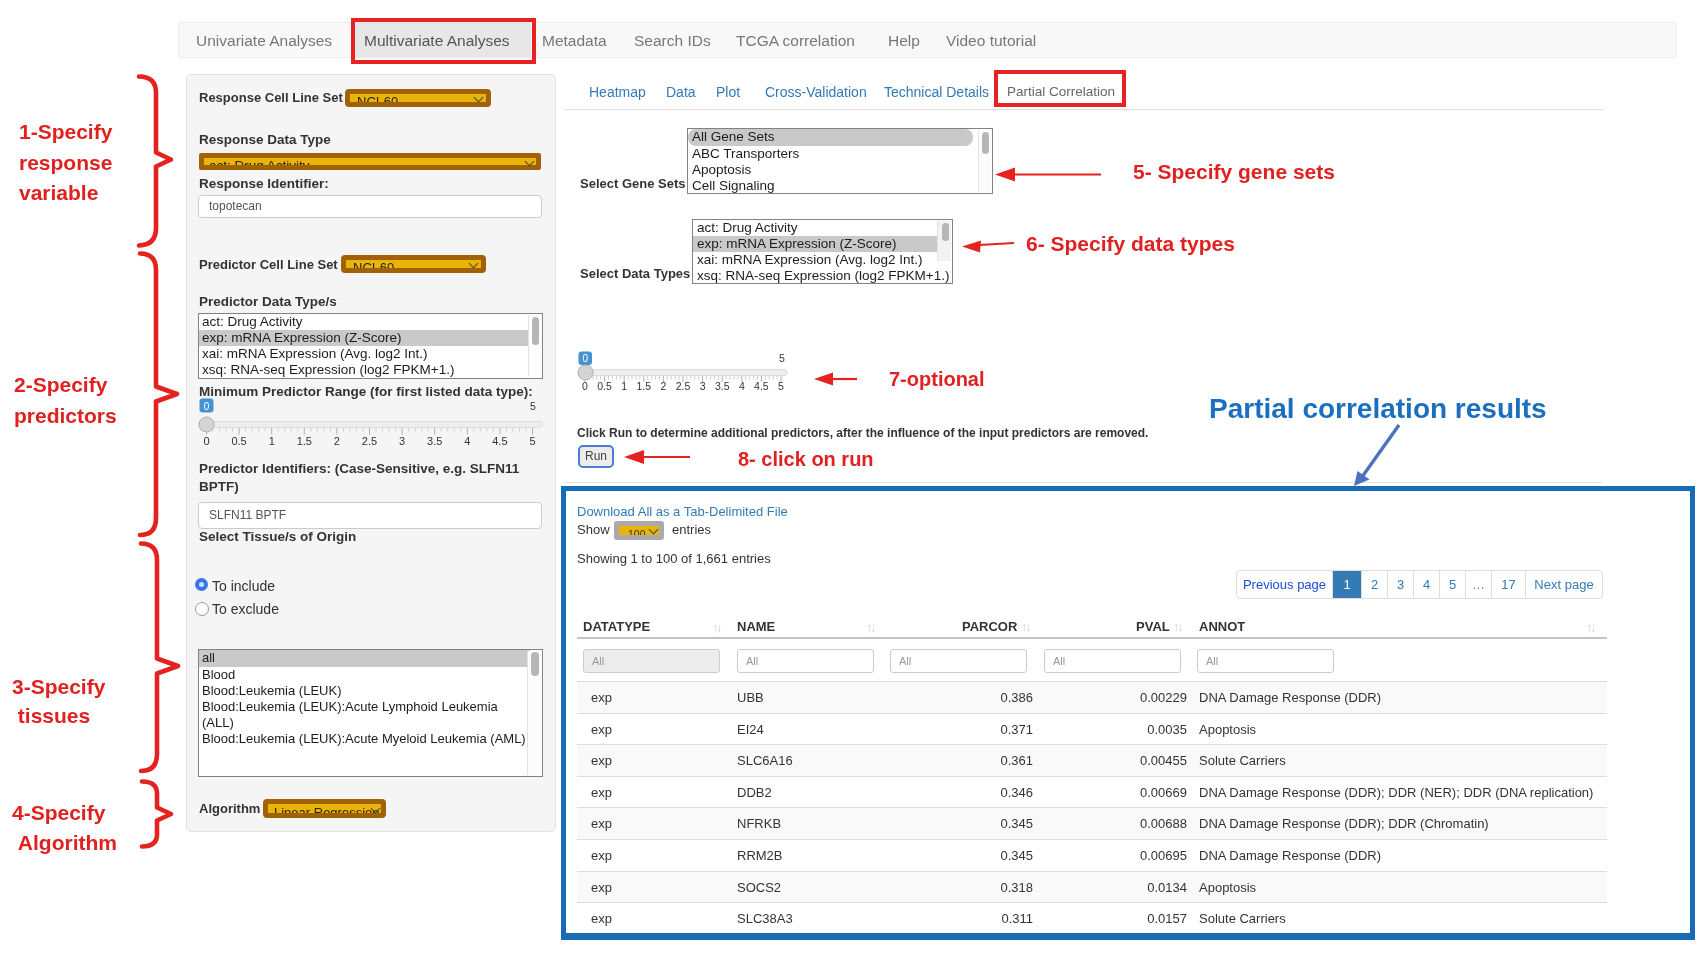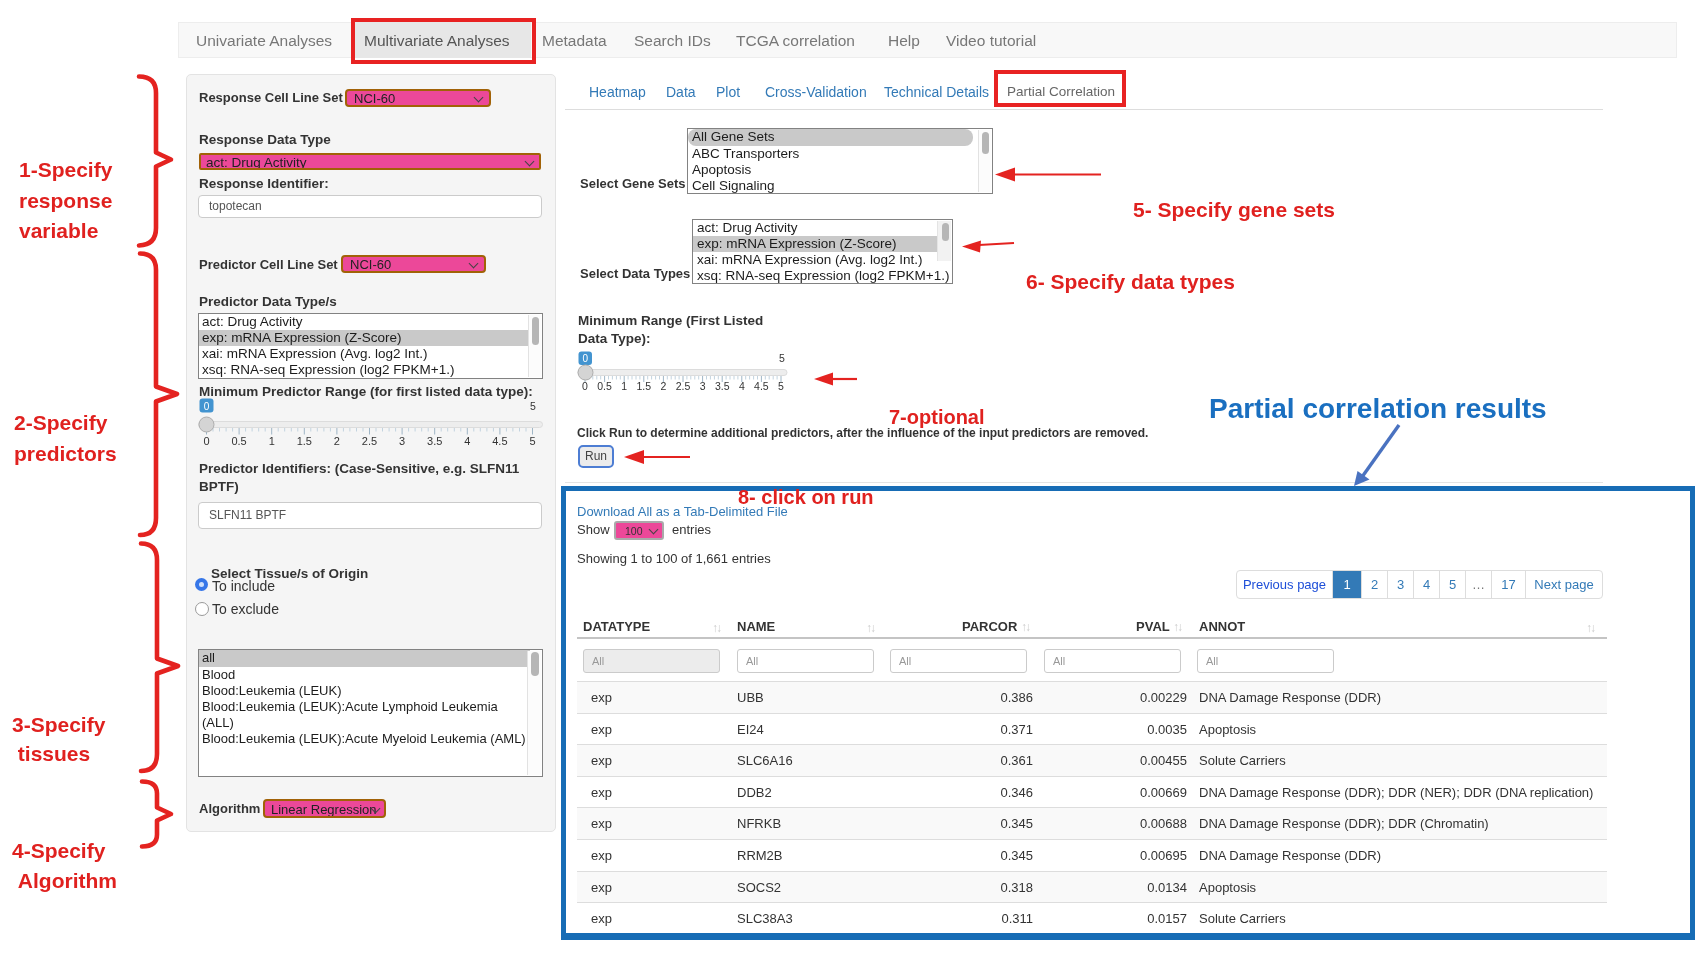--- a/index.html
+++ b/index.html
@@ -1,25 +1,25 @@
 <!DOCTYPE html>
 <html><head>
 <meta charset="utf-8">
 <style>
   html,body{margin:0;padding:0;background:#fff;}
   #page{position:relative;width:1700px;height:956px;overflow:hidden;background:#fff;
         font-family:"Liberation Sans",sans-serif;color:#333;}
   .abs{position:absolute;}
   .lbl{position:absolute;font-weight:bold;font-size:13.5px;color:#333;line-height:18px;white-space:nowrap;}
   .txt{position:absolute;font-size:14px;color:#333;white-space:nowrap;}
-  .sel{position:absolute;background:#ec4899;border:2px solid #a16207;box-sizing:border-box;
+  .sel{position:absolute;background:#eab308;border:5px solid #a16207;box-sizing:border-box;
        font-size:13px;color:#222;white-space:nowrap;overflow:hidden;}
   .chev{position:absolute;width:6px;height:6px;border-right:1.8px solid #444;border-bottom:1.8px solid #444;
         transform:rotate(45deg);}
-  .red{position:absolute;color:#e0211f;font-weight:bold;white-space:nowrap;margin-top:38px;}
+  .red{position:absolute;color:#e0211f;font-weight:bold;white-space:nowrap;}
   .listbox{position:absolute;background:#fff;border:1px solid #828282;box-sizing:border-box;overflow:hidden;}
   .li{white-space:nowrap;overflow:hidden;color:#1c1c1c;}
   .sbtrack{position:absolute;top:1px;bottom:1px;background:#fcfcfc;border-left:1px solid #e2e2e2;}
   .sbthumb{position:absolute;background:#b6b6b6;border-radius:5px;}
   .input{position:absolute;background:#fff;border:1px solid #cbcbcb;border-radius:4px;box-sizing:border-box;
          font-size:12px;color:#555;}
   .sorticon{color:#ccc;font-size:12px;letter-spacing:-2px;font-weight:normal;}
   .trow{width:1030px;height:31.6px;line-height:31.6px;border-top:1px solid #ddd;box-sizing:border-box;white-space:nowrap;}
   .trow span{position:absolute;}
   .c1{left:14px;}
@@ -70,21 +70,21 @@
     <div class="sbthumb" style="right:3px;top:3px;width:7px;height:28px;"></div>
   </div>
 
   <div class="lbl" style="left:199px;top:383px;">Minimum Predictor Range (for first listed data type):</div>
 
   <div class="abs" id="slider1"></div>
 
   <div class="lbl" style="left:199px;top:460px;">Predictor Identifiers: (Case-Sensitive, e.g. SLFN11<br>BPTF)</div>
   <div class="input" style="left:198px;top:502px;width:344px;height:27px;line-height:25px;padding-left:10px;">SLFN11 BPTF</div>
 
-  <div class="lbl" style="left:199px;top:565px;margin-left:12px;">Select Tissue/s of Origin</div>
+  <div class="lbl" style="left:199px;top:528px;">Select Tissue/s of Origin</div>
   <div class="abs" style="left:195px;top:578px;width:13px;height:13px;border-radius:50%;background:#3676e8;"></div>
   <div class="abs" style="left:199px;top:582px;width:5px;height:5px;border-radius:50%;background:#cfe0fb;"></div>
   <div class="txt" style="left:212px;top:578px;">To include</div>
   <div class="abs" style="left:195px;top:602px;width:12px;height:12px;border-radius:50%;background:#fff;border:1px solid #9a9a9a;"></div>
   <div class="txt" style="left:212px;top:601px;">To exclude</div>
 
   <div class="listbox" style="left:198px;top:649px;width:345px;height:128px;font-size:13px;">
     <div class="li" style="height:17px;line-height:16px;padding-left:3px;background:#c9c9c9;width:328px;">all</div>
     <div class="li" style="height:16px;line-height:16px;padding-left:3px;">Blood</div>
     <div class="li" style="height:16px;line-height:16px;padding-left:3px;">Blood:Leukemia (LEUK)</div>
@@ -123,21 +123,20 @@
   <div class="lbl" style="left:580px;top:265px;font-size:13px;">Select Data Types</div>
   <div class="listbox" style="left:692px;top:219px;width:261px;height:65px;font-size:13.5px;">
     <div class="li" style="height:16px;line-height:16px;padding-left:4px;">act: Drug Activity</div>
     <div class="li" style="height:16px;line-height:16px;padding-left:4px;background:#c9c9c9;width:241px;">exp: mRNA Expression (Z-Score)</div>
     <div class="li" style="height:16px;line-height:16px;padding-left:4px;">xai: mRNA Expression (Avg. log2 Int.)</div>
     <div class="li" style="height:16px;line-height:16px;padding-left:4px;">xsq: RNA-seq Expression (log2 FPKM+1.)</div>
     <div class="abs" style="right:1px;top:1px;width:13px;height:40px;background:#f2f2f2;border-left:1px solid #e4e4e4;"></div>
     <div class="sbthumb" style="right:3.5px;top:3px;width:7px;height:18px;"></div>
   </div>
 
-  <div class="lbl" style="left:578px;top:312px;">Minimum Range (First Listed<br>Data Type):</div>
   <div class="abs" id="slider2"></div>
 
   <div class="lbl" style="left:577px;top:424px;font-size:12px;">Click Run to determine additional predictors, after the influence of the input predictors are removed.</div>
   <div class="abs" style="left:578px;top:445px;width:36px;height:23px;background:#ececec;border:2px solid #4d7dd3;border-radius:5px;box-sizing:border-box;font-size:12px;color:#444;text-align:center;line-height:19px;">Run</div>
 
   <div class="abs" style="left:565px;top:482px;width:1038px;height:1px;background:#e4e4e4;"></div>
 
   <div class="abs" id="bluebox" style="left:561px;top:486px;width:1134px;height:454px;border:5px solid #176cb5;border-bottom-width:7px;box-sizing:border-box;background:#fff;"></div>
   <div class="txt" style="left:577px;top:504px;color:#337ab7;font-size:13px;">Download All as a Tab-Delimited File</div>
   <div class="txt" style="left:577px;top:522px;font-size:13px;">Show</div>

